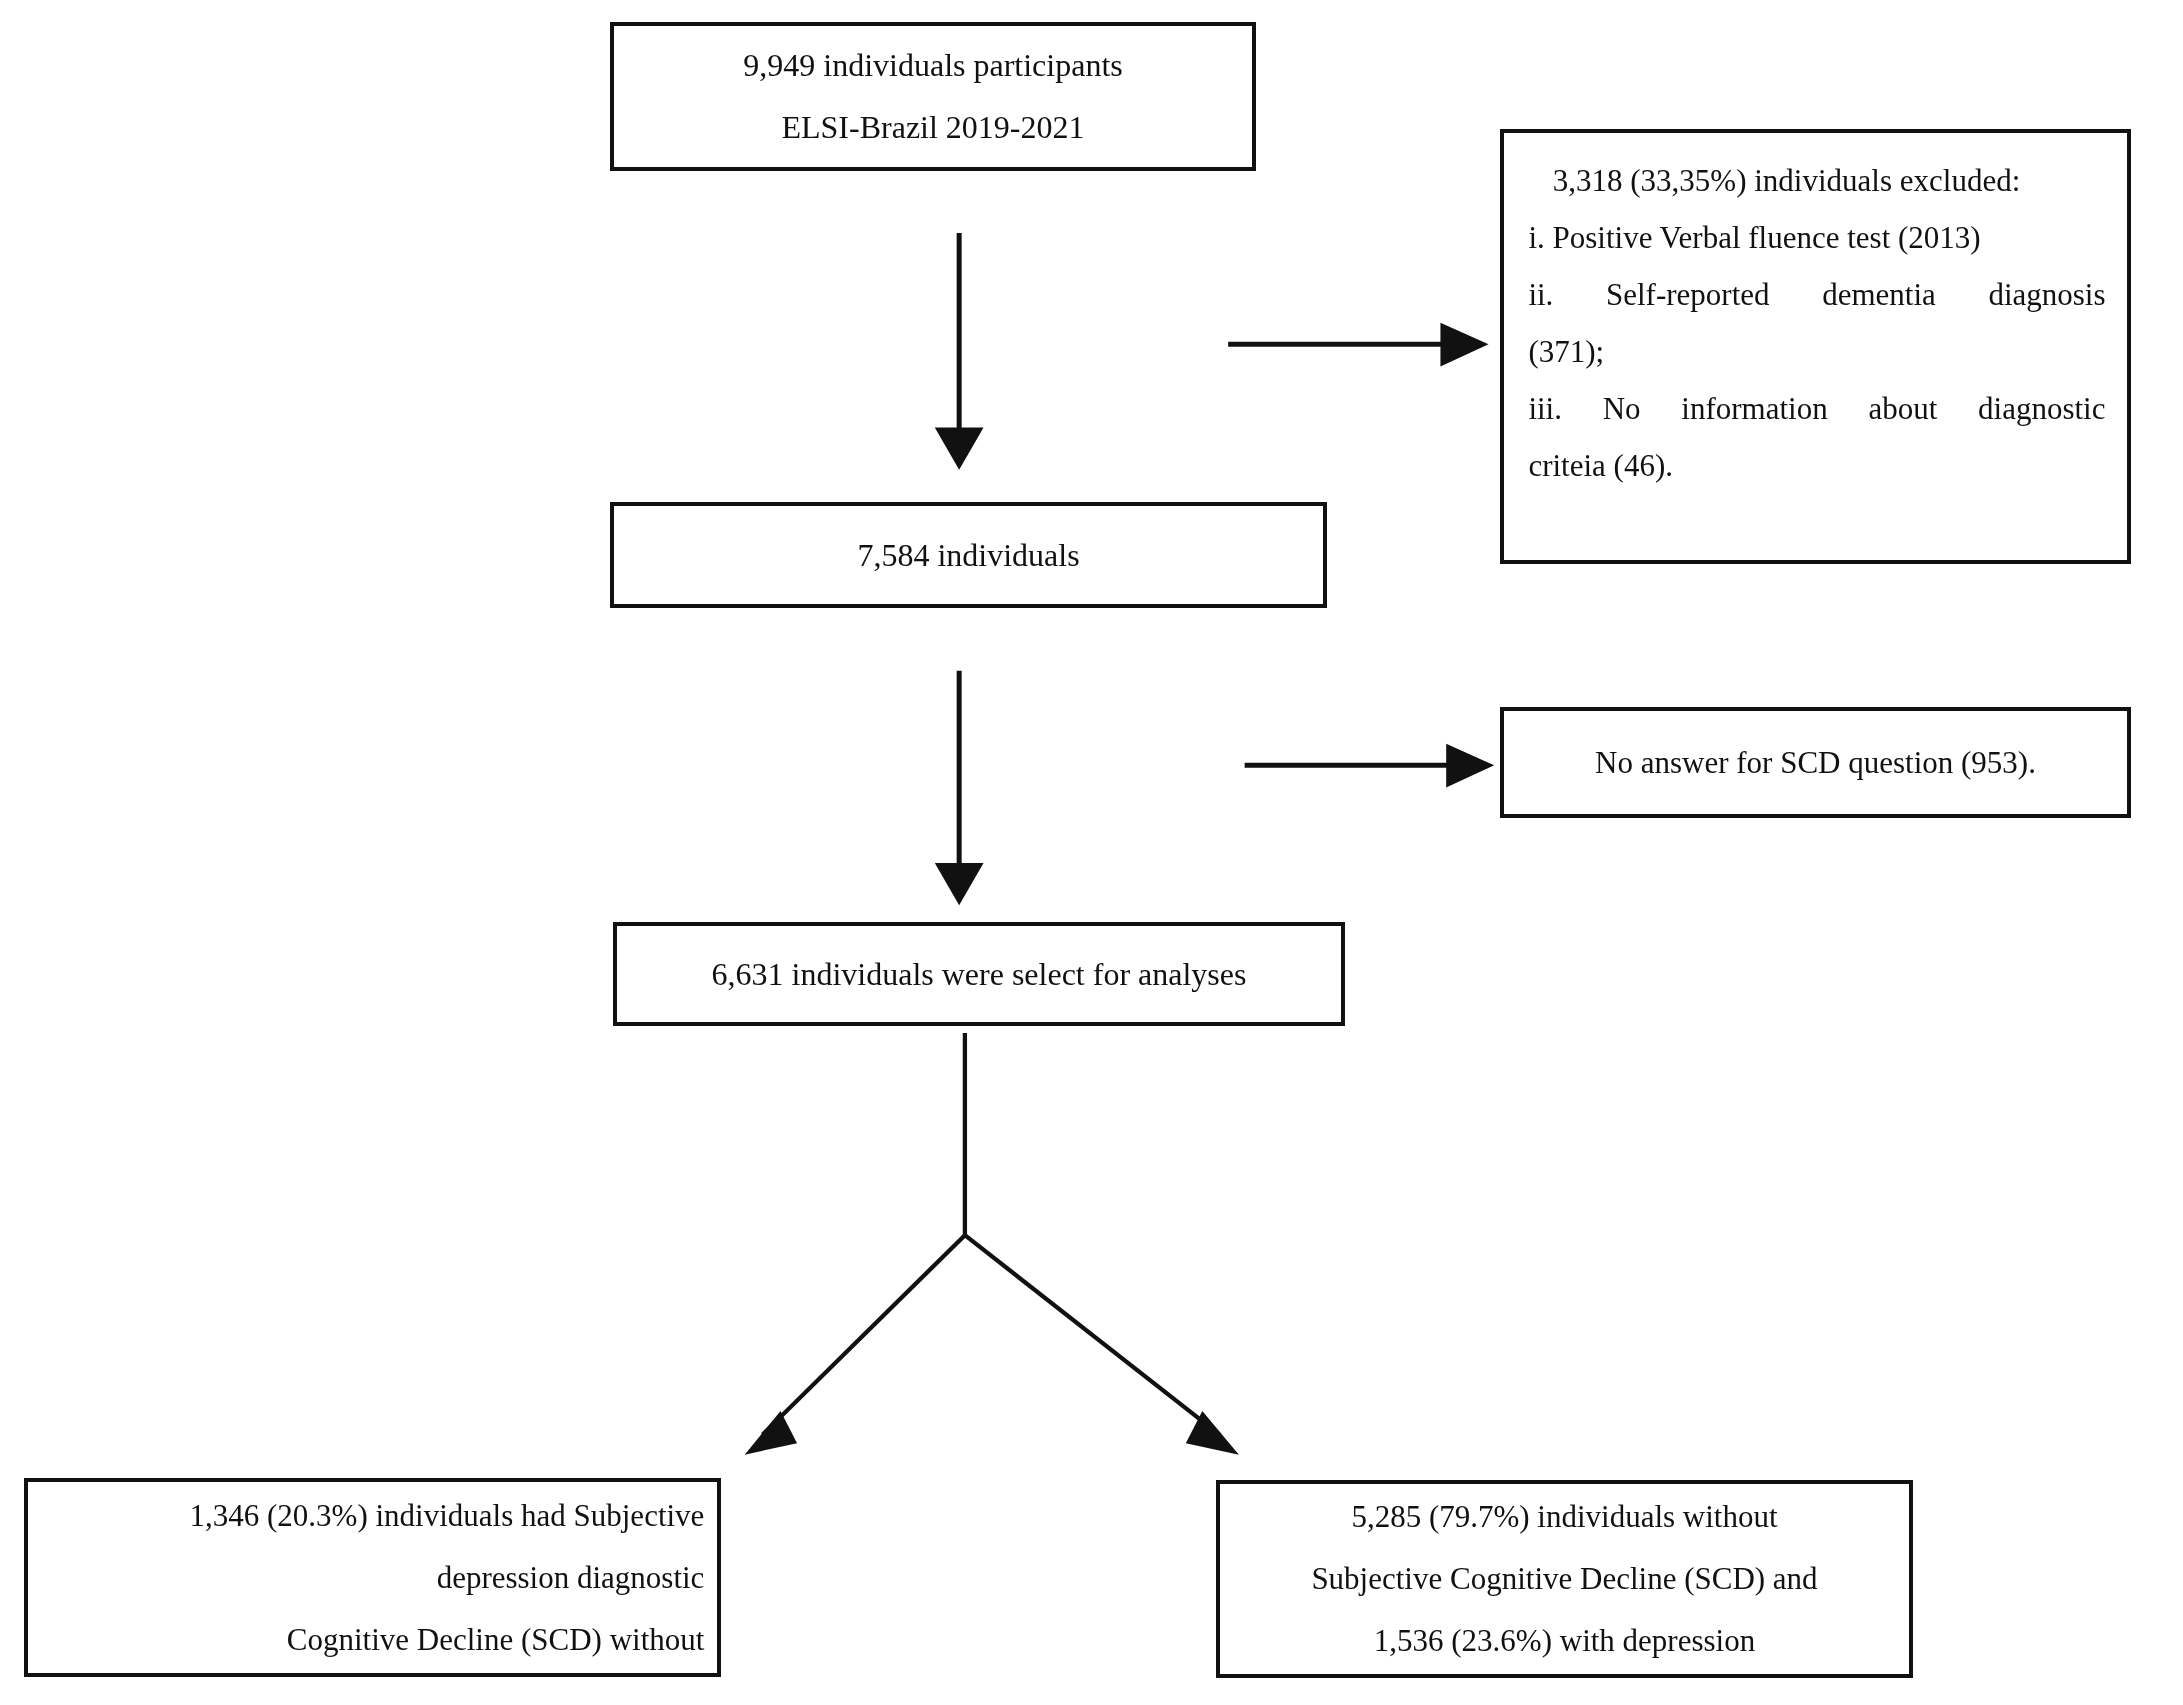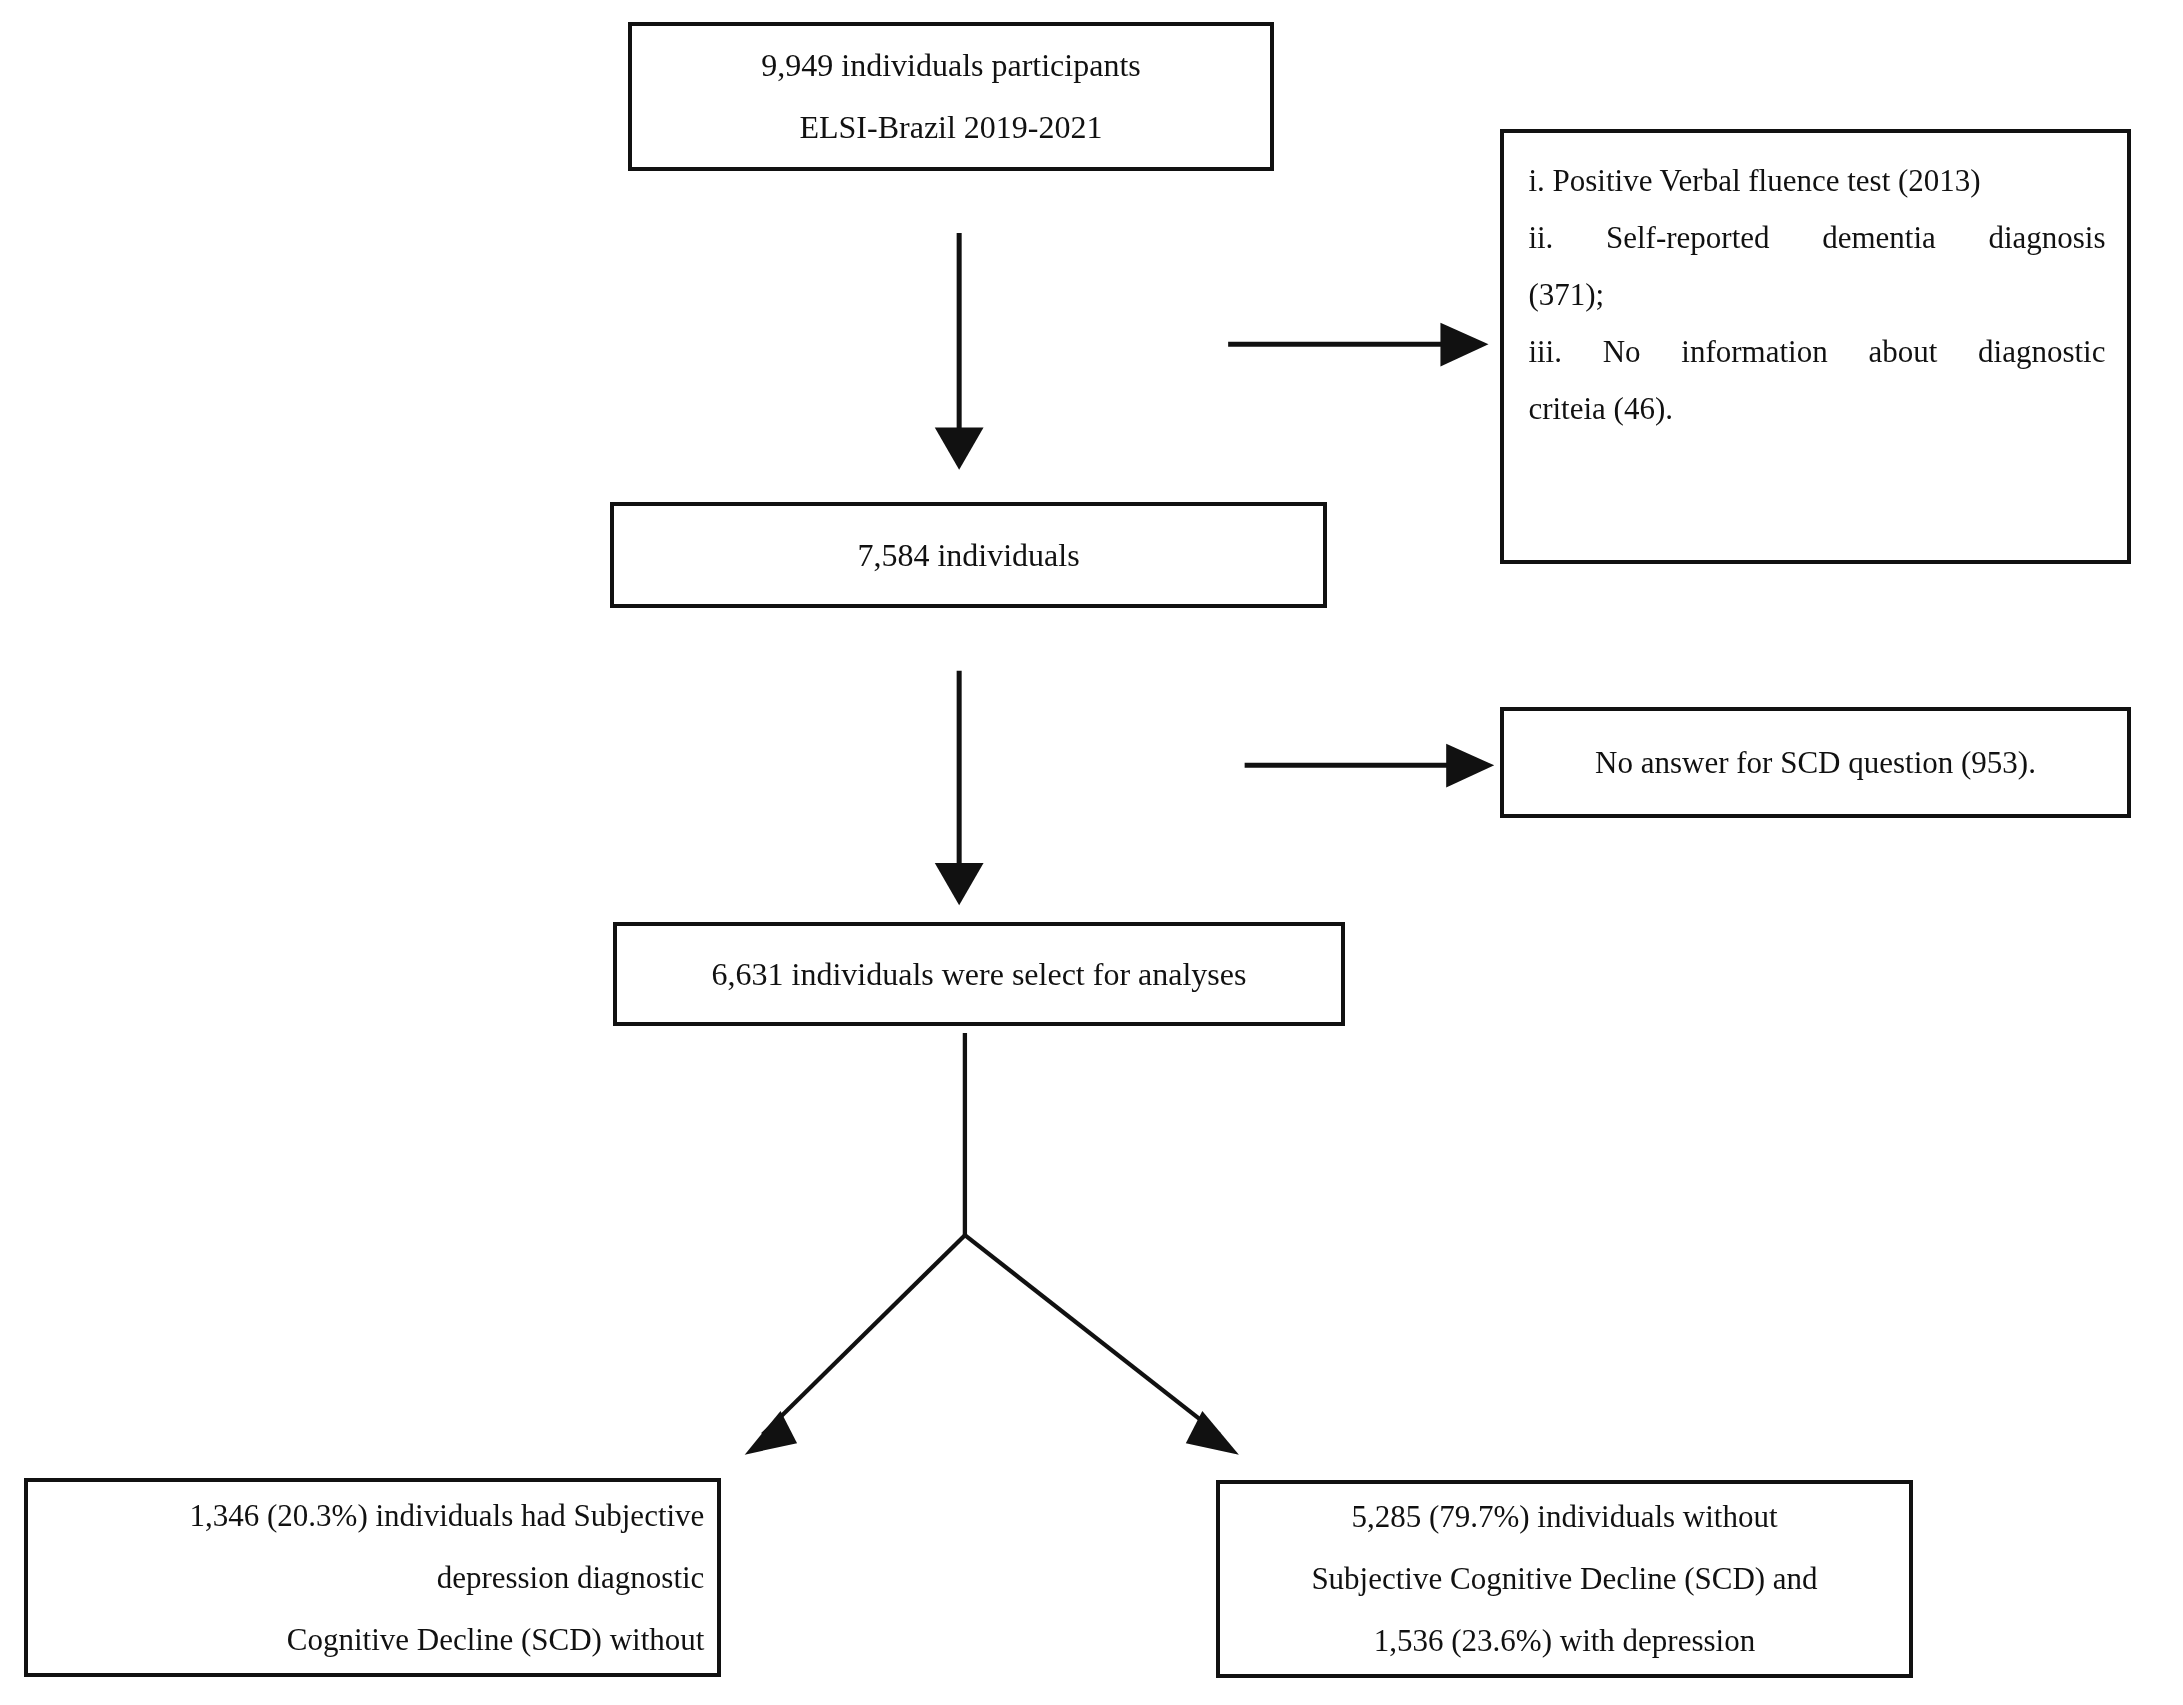--- a/index.html
+++ b/index.html
@@ -29,21 +29,21 @@
   .node .line {
     display: block;
     white-space: pre-wrap;
   }
   .centered { text-align: center; }
   .centered .line { text-align: center; }
   .leftish { text-align: left; }
 
   
   #node-enrolled {
-    left: 628px; top: 21.5px; width: 646px; height: 149px;
+    left: 610px; top: 21.5px; width: 646px; height: 149px;
     font-size: 32px; line-height: 1.95;
   }
   #node-excluded {
     left: 1500px; top: 129px; width: 631px; height: 435px;
     font-size: 31px; line-height: 1.84;
     padding: 18.7px 21.5px 18.7px 24.4px;
     justify-content: flex-start;
   }
   #node-excluded .line { text-align: left; }
   #node-excluded .line.justify {
@@ -124,20 +124,21 @@
       <polygon points="1676,1967 1727,2028 1653,2012"></polygon>
     </g>
   </svg>
 
   <div class="node centered" id="node-enrolled">
     <span class="line">9,949 individuals participants</span>
     <span class="line">ELSI-Brazil 2019-2021</span>
   </div>
 
   <div class="node leftish" id="node-excluded">
+    <span class="line head">3,318 (33,35%) individuals excluded:</span>
     <span class="line">i. Positive Verbal fluence test (2013)</span>
     <span class="line justify">ii. Self-reported dementia diagnosis</span>
     <span class="line">(371);</span>
     <span class="line justify">iii. No information about diagnostic</span>
     <span class="line">criteia (46).</span>
   </div>
 
   <div class="node centered" id="node-after-exclusion">
     <span class="line">7,584 individuals</span>
   </div>

